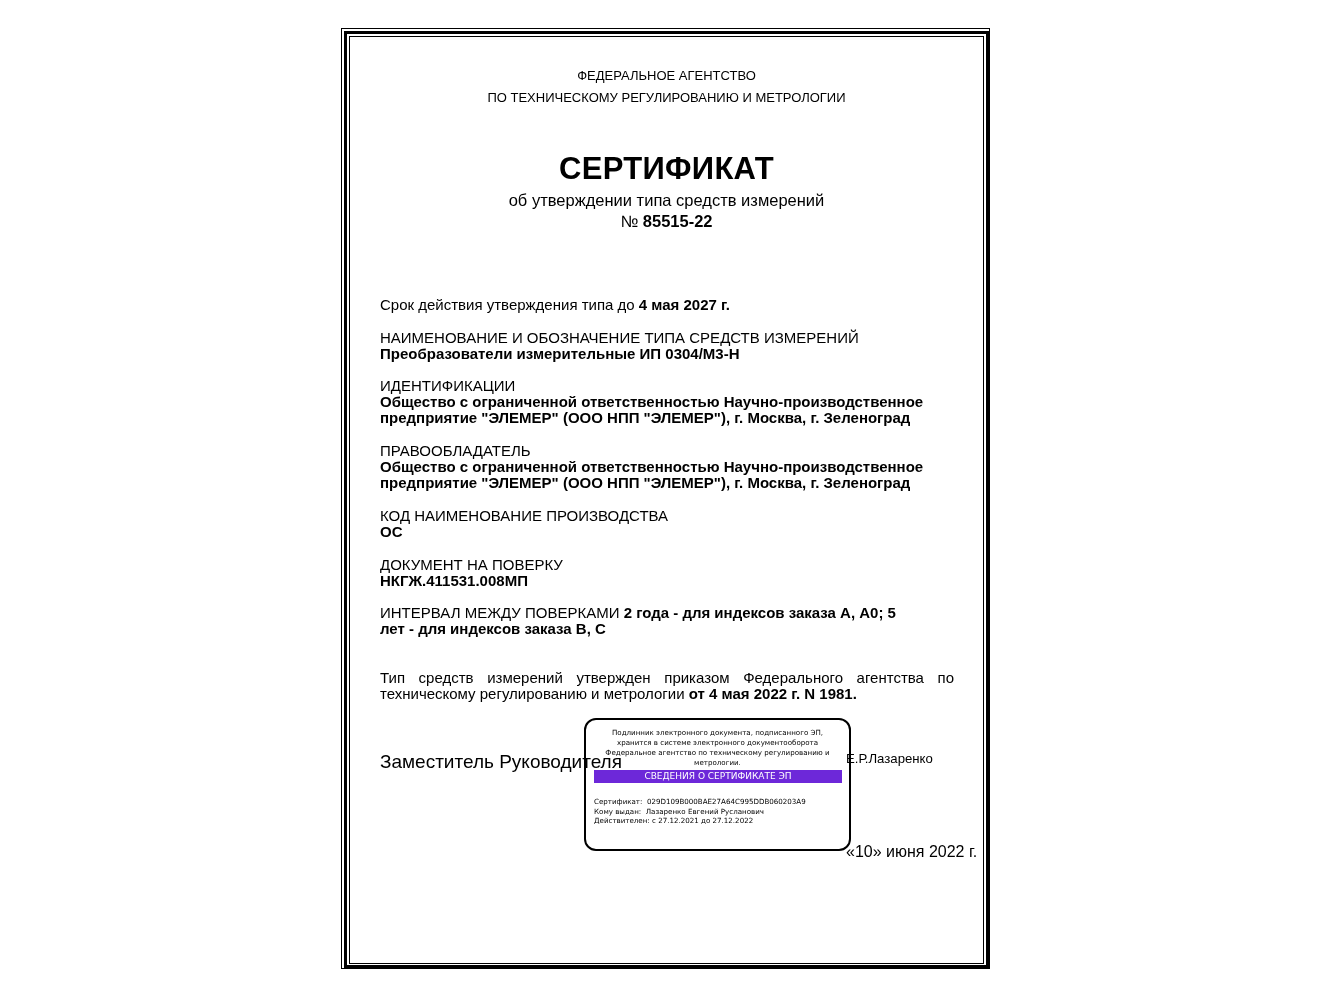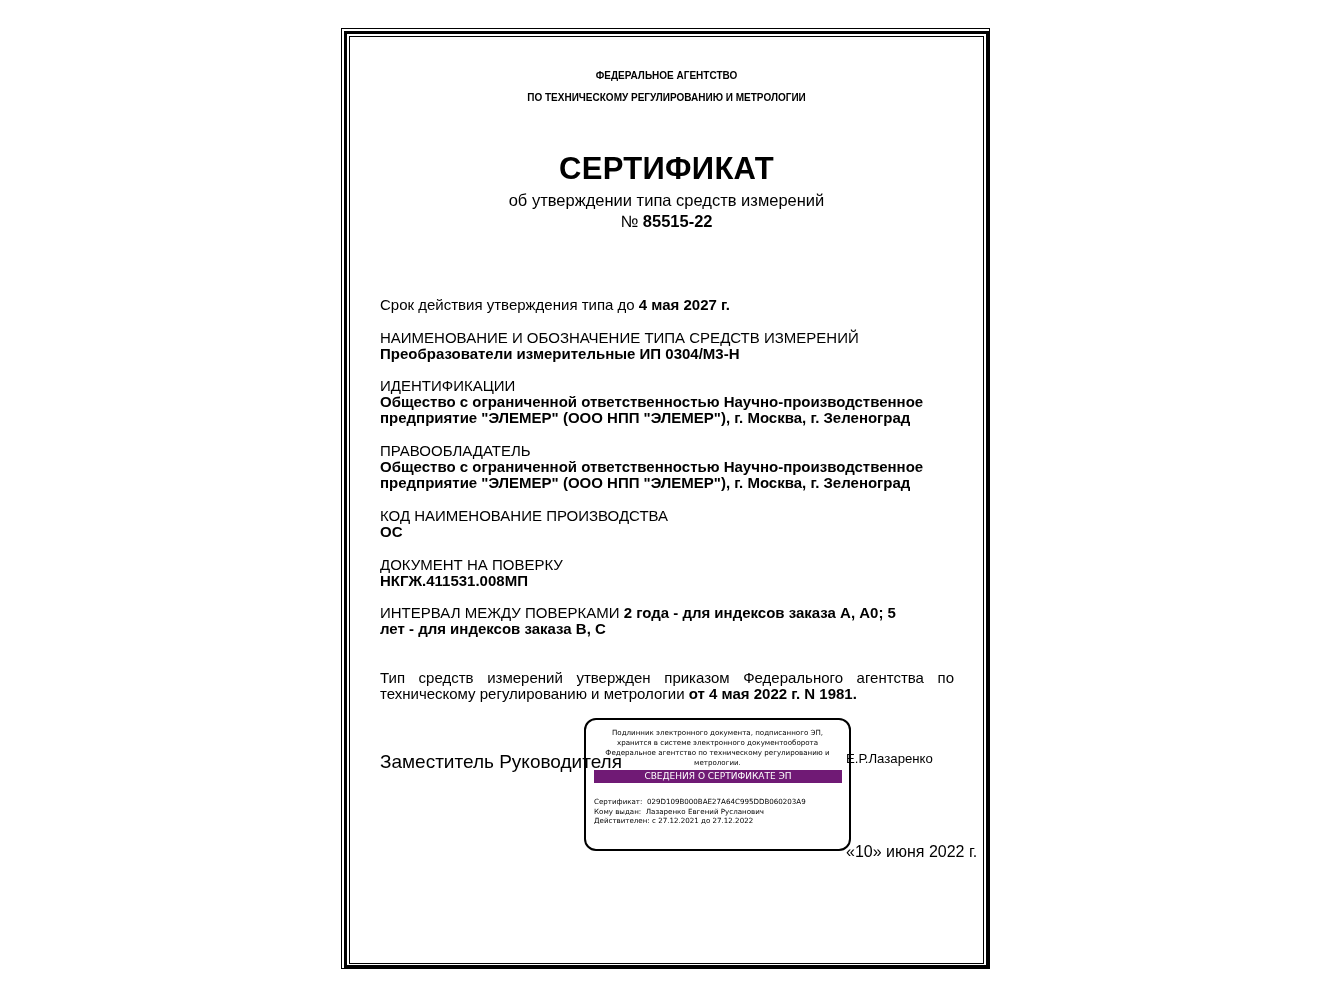--- a/index.html
+++ b/index.html
@@ -6,34 +6,34 @@
   body { width: 1333px; height: 1000px; position: relative; overflow: hidden;
          font-family: "Liberation Sans", sans-serif; color: #000; }
   .frame-outer { position: absolute; left: 341px; top: 28px; width: 649px; height: 941px;
                  border: 1px solid #000; box-sizing: border-box; }
   .frame-mid { position: absolute; left: 344px; top: 31px; width: 645px; height: 937px;
                border: 3px solid #000; box-sizing: border-box; }
   .frame-inner { position: absolute; left: 349px; top: 36px; width: 635px; height: 928px;
                  border: 1px solid #000; box-sizing: border-box; }
   .abs { position: absolute; white-space: nowrap; }
   .center { left: 350px; width: 633px; text-align: center; }
-  .agency { font-weight: bold; font-size: 10px; line-height: 22px; }
+  .agency { font-weight: normal; font-size: 13px; line-height: 22px; }
   .title { font-weight: bold; font-size: 31px; letter-spacing: 0.3px; }
   .subtitle { font-size: 16.5px; }
   .number { font-size: 16.5px; }
   .number b { font-weight: bold; }
   .body { left: 380px; width: 574px; font-size: 15px; line-height: 16px; white-space: normal; }
   .body b { font-weight: bold; }
   .justify { text-align: justify; text-align-last: left; }
   .stamp { position: absolute; left: 584px; top: 718px; width: 267px; height: 133px;
            border: 2.5px solid #000; border-radius: 12px; box-sizing: border-box;
            font-family: "DejaVu Sans", sans-serif; }
   .stamp-head { position: absolute; left: 0; top: 8px; width: 100%; text-align: center;
                 font-size: 7.1px; line-height: 10px; white-space: normal; padding: 0 12px; box-sizing: border-box; }
-  .stamp-bar { position: absolute; left: 8px; top: 50px; width: 248px; height: 13px; background: #701a75;
+  .stamp-bar { position: absolute; left: 8px; top: 50px; width: 248px; height: 13px; background: #6d28d9;
                color: #fff; text-align: center; font-size: 9px; line-height: 13px; }
   .stamp-info { position: absolute; left: 8px; top: 77px; font-size: 7.1px; line-height: 9.6px; white-space: nowrap; }
   .sig-left { left: 380px; top: 751px; font-size: 19px; }
   .sig-right { left: 846px; top: 751px; font-size: 13.2px; }
   .date { left: 846px; top: 843px; font-size: 16px; }
 </style>
 </head>
 <body>
 
 <div class="frame-outer"></div>

